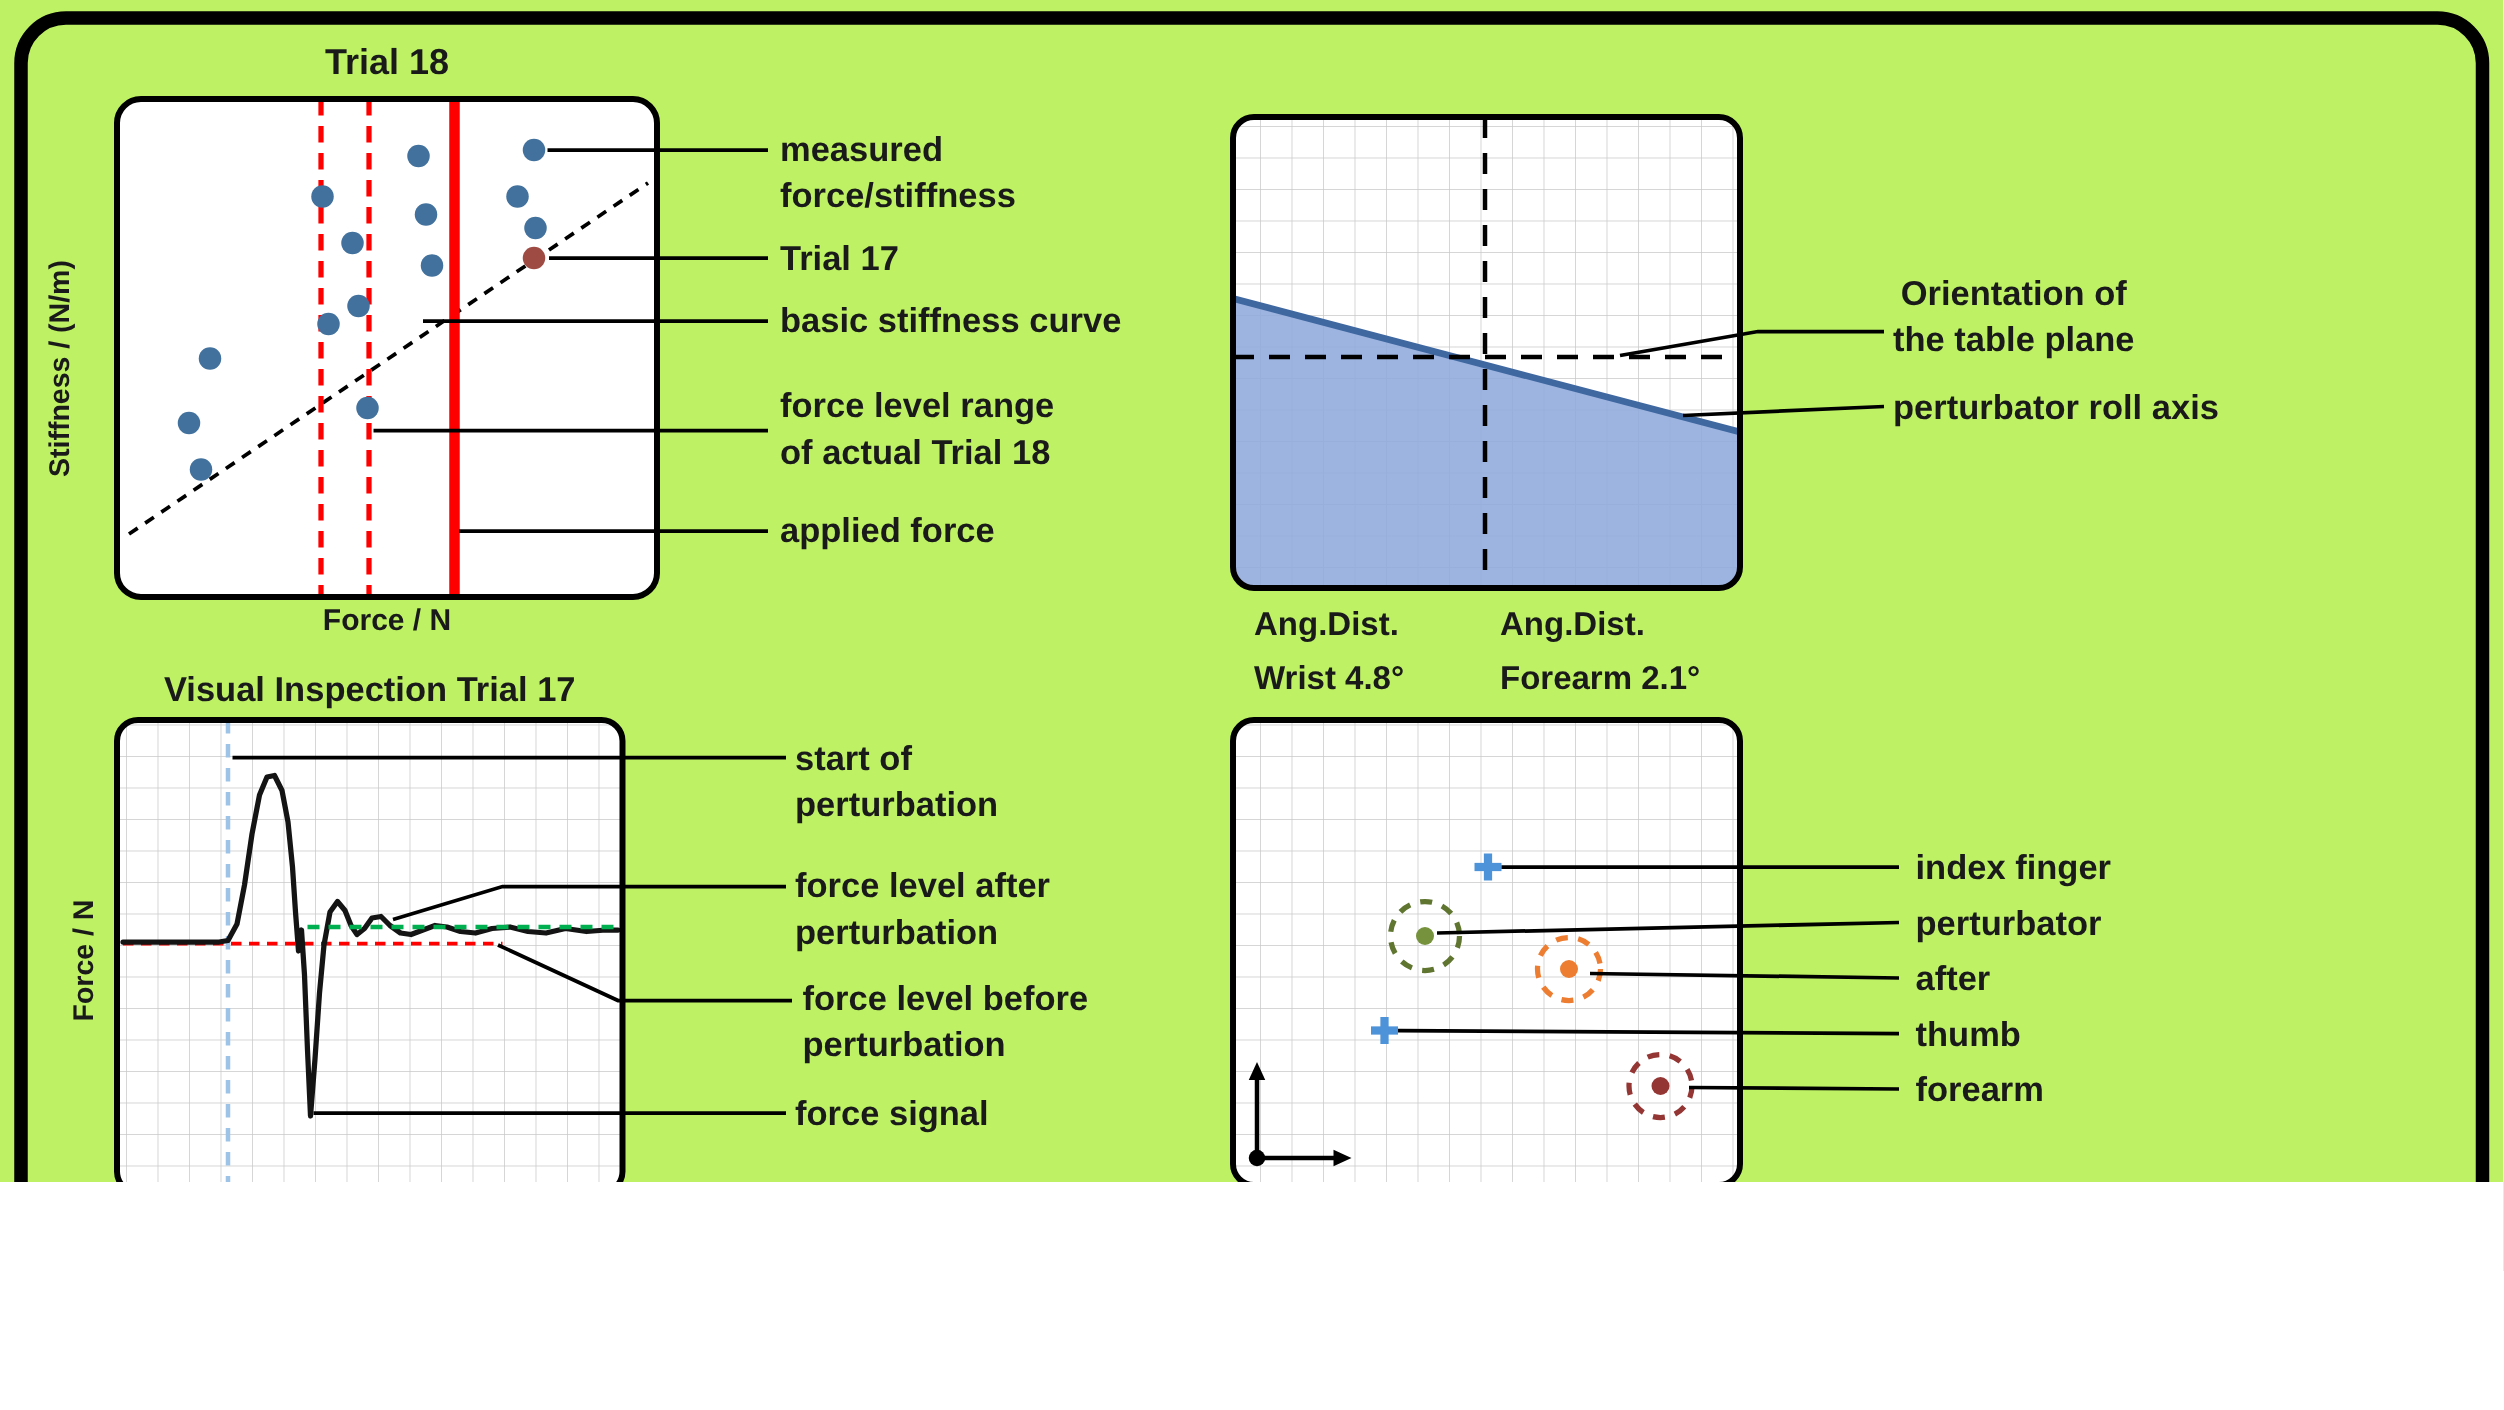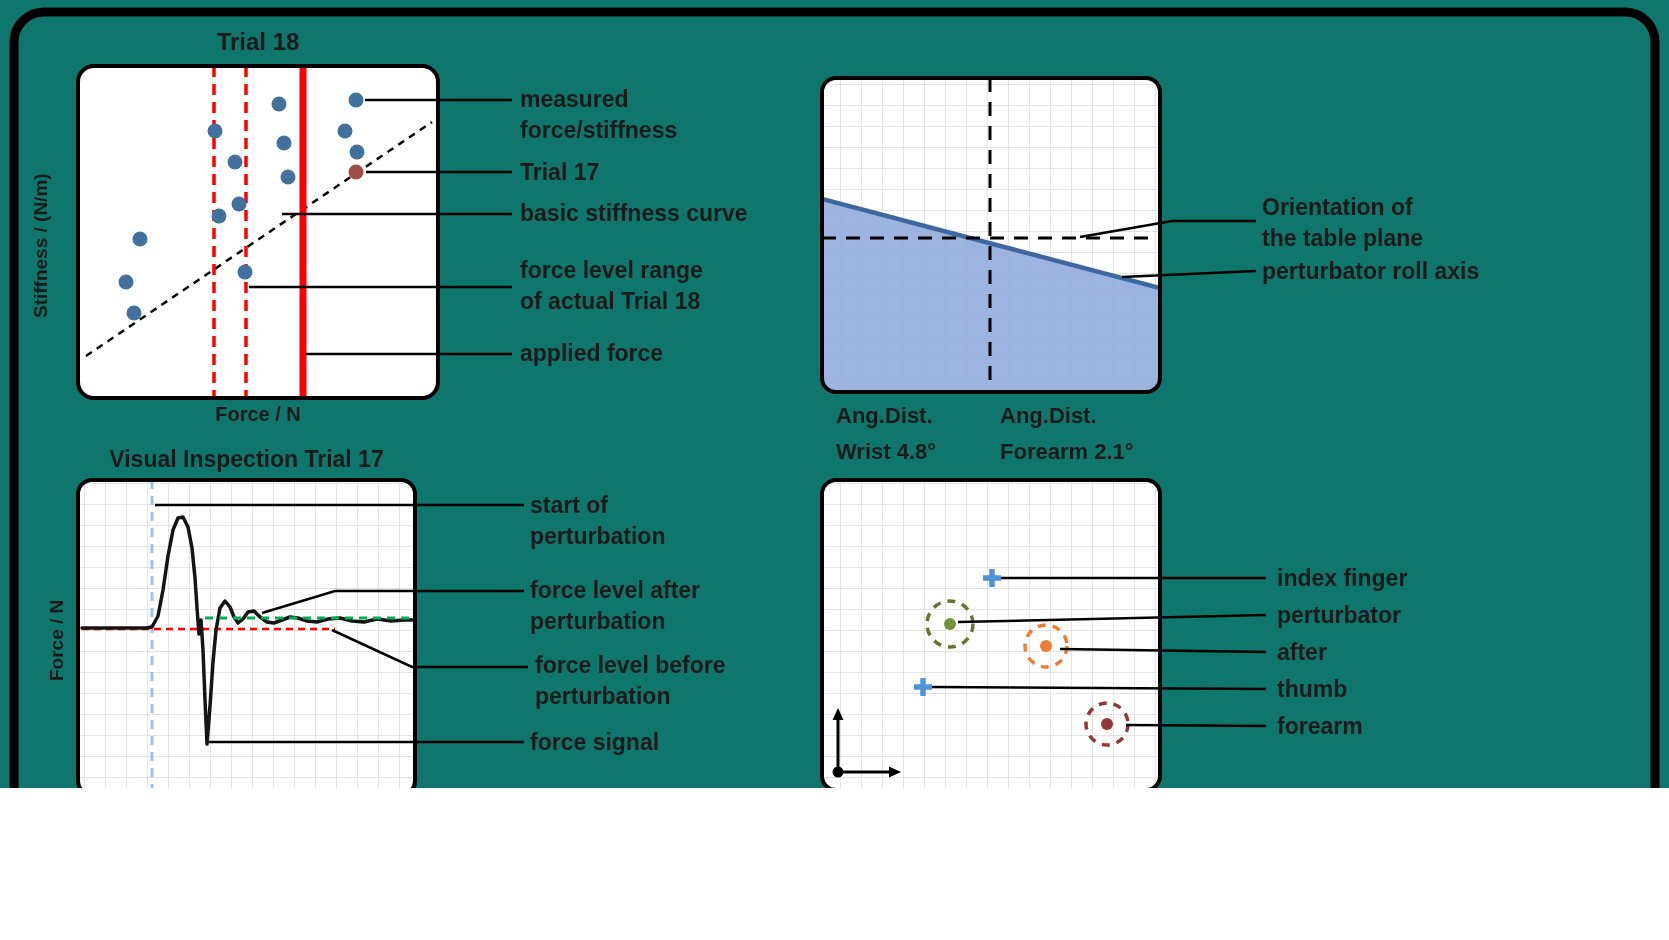--- a/index.html
+++ b/index.html
@@ -1,16 +1,16 @@
 <!DOCTYPE html>
 <html><head>
 <meta charset="utf-8">
 <style>
   html,body{margin:0;padding:0;background:#ffffff;}
-  .fig{position:relative;width:1669px;height:788px;background:#0f766e;
+  .fig{position:relative;width:1669px;height:788px;background:#bef264;
        font-family:"Liberation Sans",sans-serif;color:#1a1a1a;overflow:hidden;}
   .fig svg{position:absolute;left:0;top:0;}
   .label{position:absolute;font-weight:700;color:#1a1a1a;}
   .title{font-size:24px;text-align:center;}
   .axis{font-size:20px;text-align:center;}
   .vlabel{white-space:nowrap;transform:rotate(-90deg);transform-origin:0 0;font-size:19px;}
   .angdist{font-size:22px;line-height:36px;white-space:pre-line;}
   .ann{position:absolute;font-size:23px;line-height:31px;font-weight:700;
        color:#1a1a1a;white-space:pre-line;}
   .badge{position:absolute;display:flex;align-items:center;justify-content:center;
@@ -145,21 +145,21 @@
   <div class="badge" id="posture-badge" style="left: 868px; top: 803px; width: 252px; height: 54px; background: rgb(143, 198, 64);">Posture correct</div>
 
   <div id="annotations">
       <div class="ann" style="left: 520px; top: 84px;">measured
 force/stiffness</div>
       <div class="ann" style="left: 520px; top: 157px;">Trial 17</div>
       <div class="ann" style="left: 520px; top: 198px;">basic stiffness curve</div>
       <div class="ann" style="left: 520px; top: 255px;">force level range
 of actual Trial 18</div>
       <div class="ann" style="left: 520px; top: 338px;">applied force</div>
-      <div class="ann" style="left: 1262px; top: 192px;">Orientation of
+      <div class="ann" style="left: 1262px; top: 180px; text-align: center;">Orientation of
 the table plane</div>
       <div class="ann" style="left: 1262px; top: 256px;">perturbator roll axis</div>
       <div class="ann" style="left: 530px; top: 490px;">start of
 perturbation</div>
       <div class="ann" style="left: 530px; top: 575px;">force level after
 perturbation</div>
       <div class="ann" style="left: 535px; top: 650px;">force level before
 perturbation</div>
       <div class="ann" style="left: 530px; top: 727px;">force signal</div>
       <div class="ann" style="left: 1277px; top: 563px;">index finger</div>

